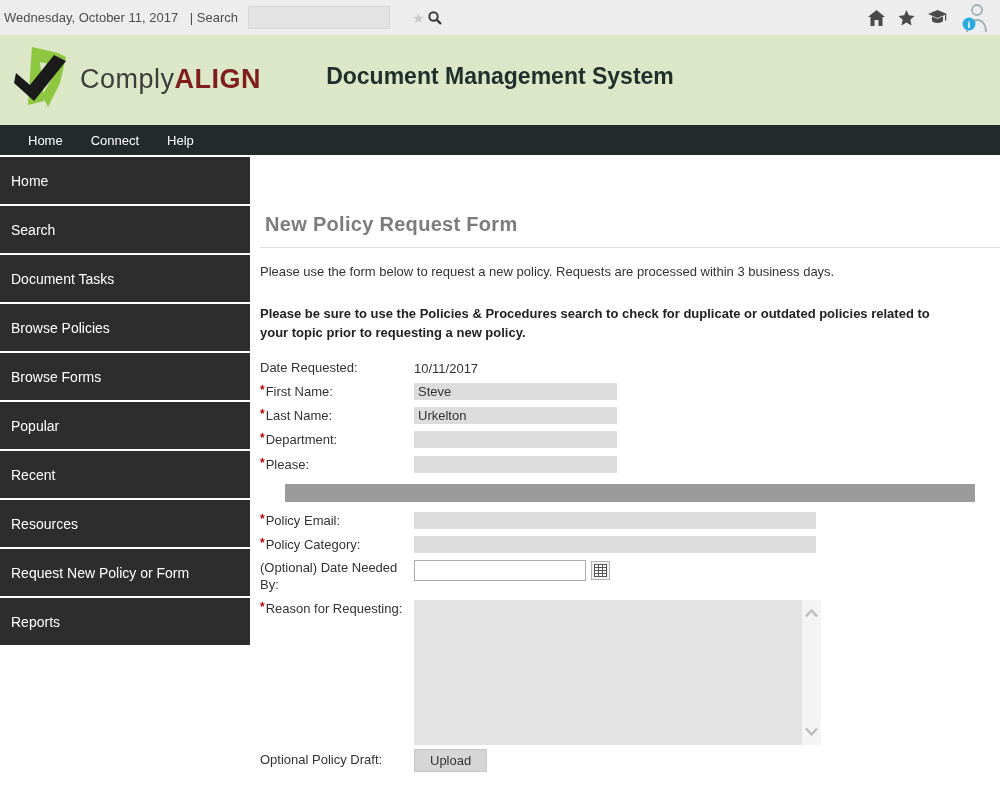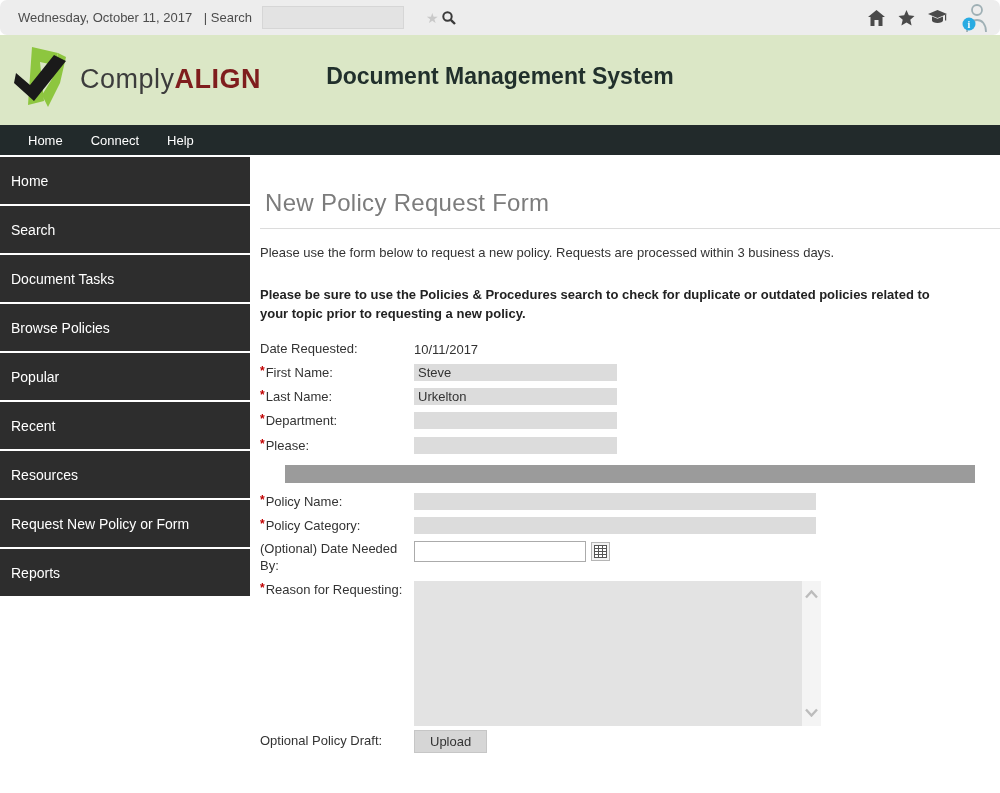--- a/index.html
+++ b/index.html
@@ -1,20 +1,20 @@
 <!DOCTYPE html>
 <html><head>
 <meta charset="utf-8">
 <style>
   * { margin:0; padding:0; box-sizing:border-box; }
   html,body { width:1000px; height:793px; background:#fff; font-family:"Liberation Sans","DejaVu Sans",sans-serif; overflow:hidden; }
   .page { position:relative; width:1000px; height:793px; background:#fff; }
 
   
-  .topbar { position:absolute; left:0; top:0; width:1000px; height:35px; background:#ededed; display:flex; align-items:center; padding-left:18px;border-radius:7px; }
+  .topbar { position:absolute; left:0; top:0; width:1000px; height:35px; background:#ededed; display:flex; align-items:center; padding-left:4px; }
   .topbar .datetext { font-size:13px; color:#4c4c4c; white-space:pre; }
   .topbar .searchlbl { font-size:13px; color:#4c4c4c; margin-left:8px; }
   .searchbox { position:relative; margin-left:10px; width:142px; height:23px; background:#e3e3e3; border:1px solid #d6d6d6; display:flex; align-items:center; }
   .searchbox input { flex:1; height:100%; border:none; background:transparent; font-size:12px; padding:0 4px; outline:none; color:#333; }
   .searchbox .fav { color:#c9c9c9; font-size:14px; line-height:1; margin-right:2px; }
   .searchbox .mag { margin-right:3px; display:flex; }
   .topicons { margin-left:auto; display:flex; align-items:center; gap:13px; margin-right:10px; }
   .topicons .ic { display:flex; align-items:center; }
 
   
@@ -27,21 +27,21 @@
   
   .navbar { position:absolute; left:0; top:125px; width:1000px; height:30px; background:#222a2b; display:flex; align-items:center; padding-left:28px; gap:28px; }
   .navbar .nitem { color:#fff; font-size:13px; cursor:pointer; }
 
   
   .sidebar { position:absolute; left:0; top:157px; width:250px; }
   .sitem { width:250px; height:47px; background:#2d2d2d; color:#fff; font-size:14px; display:flex; align-items:center; padding-left:11px; margin-bottom:2px; cursor:pointer; }
 
   
   .main { position:absolute; left:250px; top:155px; width:750px; height:638px; background:#fff; padding-left:10px; }
-  .pg-title { margin-top:34px; margin-left:5px; font-size:24px; font-weight:normal; color:#7c7c7c; letter-spacing:0.3px; }
+  .pg-title { margin-top:58px; margin-left:5px; font-size:20px; font-weight:bold; color:#7c7c7c; letter-spacing:0.3px; }
   .rule { margin-top:11px; width:740px; border-top:1px solid #dcdcdc; }
   .intro { margin-top:16px; font-size:13px; color:#333; }
   .notice { margin-top:26px; font-size:13px; font-weight:bold; color:#222; max-width:698px; line-height:1.45; }
 
   .form { margin-top:17px; }
   .frow { display:flex; margin-bottom:7px; align-items:flex-start; }
   .flabel { width:154px; padding-right:11px; text-align:left; font-size:13px; color:#333; line-height:1.25; flex:none; }
   .req { color:#c00000; font-weight:bold; font-size:12px; vertical-align:2px; margin-right:1px; }
   .ftext { font-size:13px; color:#333; padding-top:1px; }
   .tinput { width:203px; height:17px; background:#dcdcdc; border:none; font-size:13px; color:#333; padding:0 4px; outline:none; }
@@ -121,20 +121,21 @@
     <span class="nitem">Home</span>
     <span class="nitem">Connect</span>
     <span class="nitem">Help</span>
   </div>
 
   <div class="sidebar">
     <div class="sitem">Home</div>
     <div class="sitem">Search</div>
     <div class="sitem">Document Tasks</div>
     <div class="sitem">Browse Policies</div>
+    <div class="sitem">Browse Forms</div>
     <div class="sitem">Popular</div>
     <div class="sitem">Recent</div>
     <div class="sitem">Resources</div>
     <div class="sitem">Request New Policy or Form</div>
     <div class="sitem">Reports</div>
   </div>
 
   <div class="main">
     <div class="pg-title">New Policy Request Form</div>
     <div class="rule"></div>
@@ -165,21 +166,21 @@
 
 
       <div class="frow">
         <span class="flabel"><span class="req">*</span><span>Please:</span></span>
         <input class="tinput" value="" style="">
       </div>
 
       <div class="graybar"></div>
 
       <div class="frow">
-        <span class="flabel"><span class="req">*</span><span>Policy Name:</span></span>
+        <span class="flabel"><span class="req">*</span><span>Policy Email:</span></span>
         <input class="tinput winput" value="" style="">
       </div>
 
       <div class="frow">
         <span class="flabel"><span class="req">*</span><span>Policy Category:</span></span>
         <input class="tinput winput" value="" style="">
       </div>
 
       <div class="frow">
         <span class="flabel">(Optional) Date Needed By:</span>

